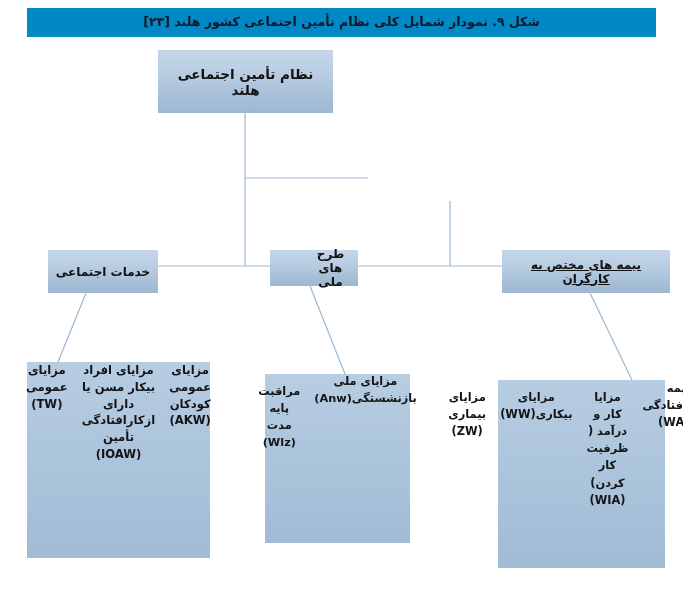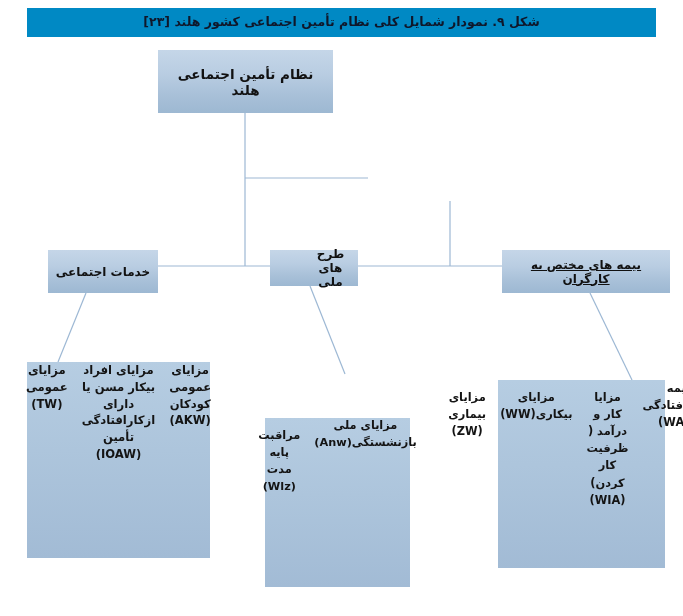--- a/index.html
+++ b/index.html
@@ -69,21 +69,21 @@
   }
   .panel .line{
     display:block;
     width:100%;
     padding:0 7px;
     box-sizing:border-box;
   }
   .panel .item{margin:0;}
 
   #panel-social-services{left:27px;top:362px;width:183px;height:196px;font-size:11.6px;line-height:1.45;}
-  #panel-national-schemes{left:265px;top:374px;width:145px;height:169px;font-size:11.3px;line-height:1.5;margin-top:44px;}
+  #panel-national-schemes{left:265px;top:374px;width:145px;height:169px;font-size:11.3px;line-height:1.5;}
   #panel-worker-insurance{left:498px;top:380px;width:167px;height:188px;font-size:11.4px;line-height:1.5;}
 
   .item + .item{}
   #panel-national-schemes .item + .item{margin-top:10px;}
   #panel-worker-insurance .item + .item{margin-top:9px;}
 </style>
 </head>
 <body>
 
 <div id="stage">

